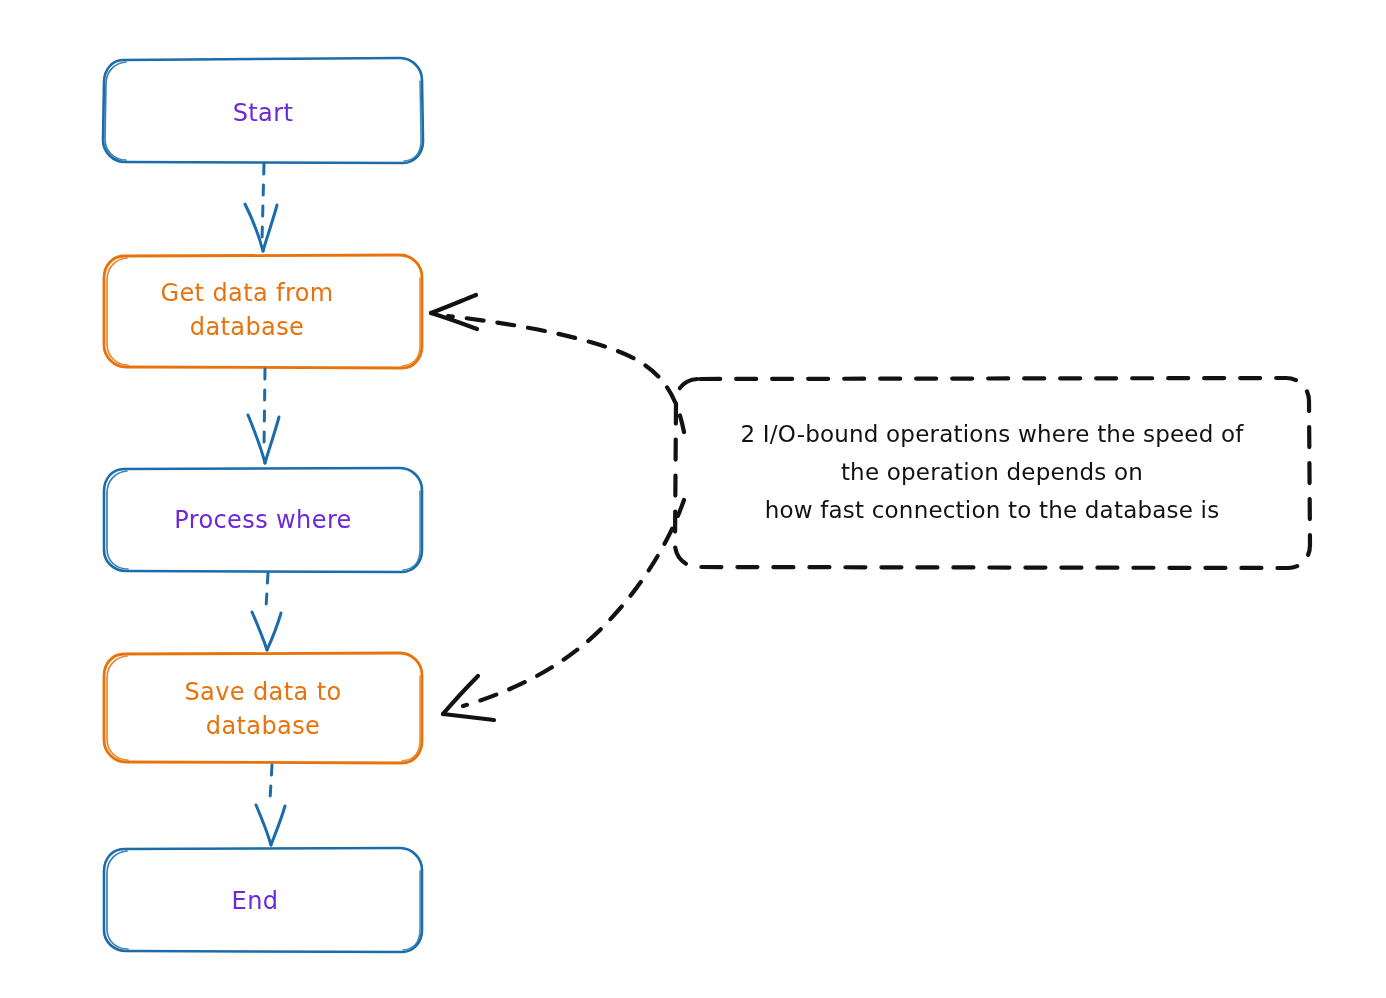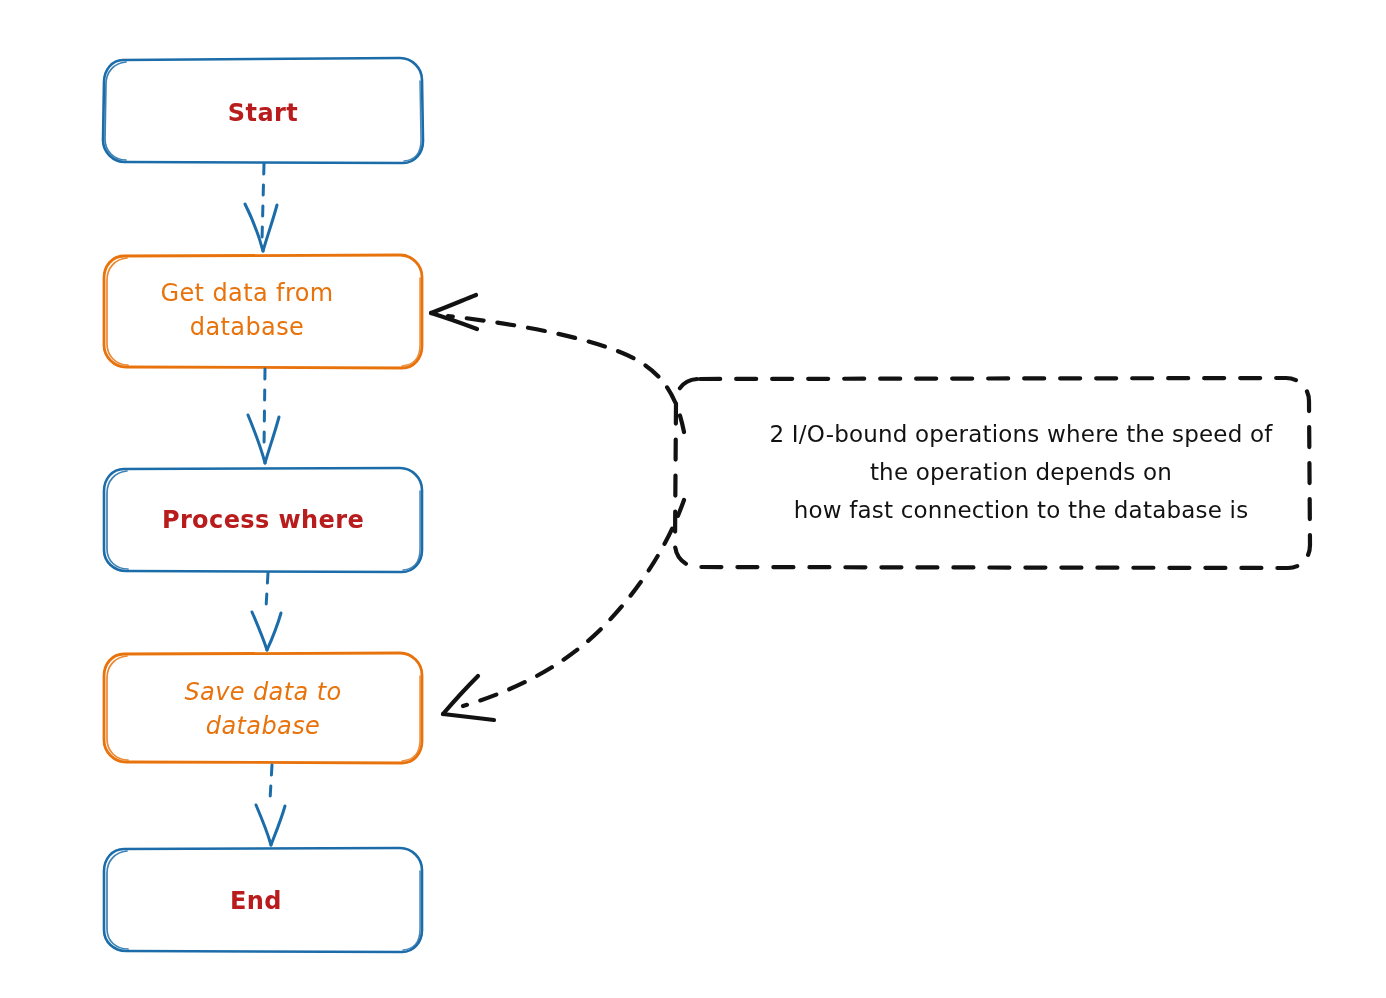--- a/index.html
+++ b/index.html
@@ -25,21 +25,21 @@
   .node-label {
     position: absolute;
     text-align: center;
     font-family: "DejaVu Sans", sans-serif;
     font-size: 24px;
     line-height: 34px;
     letter-spacing: 0.4px;
     white-space: pre-line;
     pointer-events: none;
   }
-  .label-blue { color: #b91c1c; font-weight: bold; }
+  .label-blue { color: #6d28d9; }
   .label-orange { color: #e8730c; }
   .note-text {
     position: absolute;
     text-align: center;
     font-family: "DejaVu Sans", sans-serif;
     font-size: 23px;
     line-height: 38px;
     color: #121212;
     white-space: pre-line;
     letter-spacing: 0.2px;
@@ -128,20 +128,20 @@
 
 </svg>
 
 <div class="node-label label-blue" style="left:103px; top:96px; width:320px;">Start</div>
 
 <div class="node-label label-orange" style="left:87px; top:276px; width:320px;">Get data from
 database</div>
 
 <div class="node-label label-blue" style="left:103px; top:503px; width:320px;">Process where</div>
 
-<div class="node-label label-orange" style="left:103px; top:675px; width:320px;font-style:italic;">Save data to
+<div class="node-label label-orange" style="left:103px; top:675px; width:320px;">Save data to
 database</div>
 
-<div class="node-label label-blue" style="left:92px; top:884px; width:304px;padding-left:12px;">End</div>
+<div class="node-label label-blue" style="left:103px; top:884px; width:304px;">End</div>
 
-<div class="note-text" style="left:711px; top:415px; width:620px;">2 I/O-bound operations where the speed of
+<div class="note-text" style="left:682px; top:415px; width:620px;">2 I/O-bound operations where the speed of
 the operation depends on
 how fast connection to the database is</div>
 
 </body></html>

